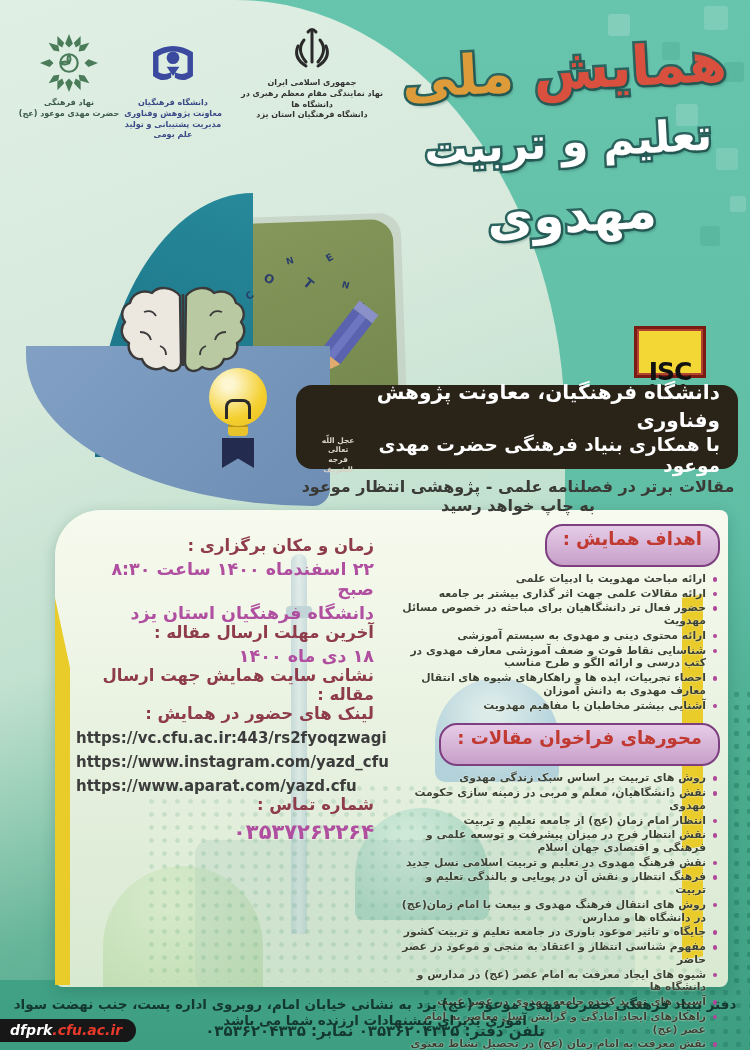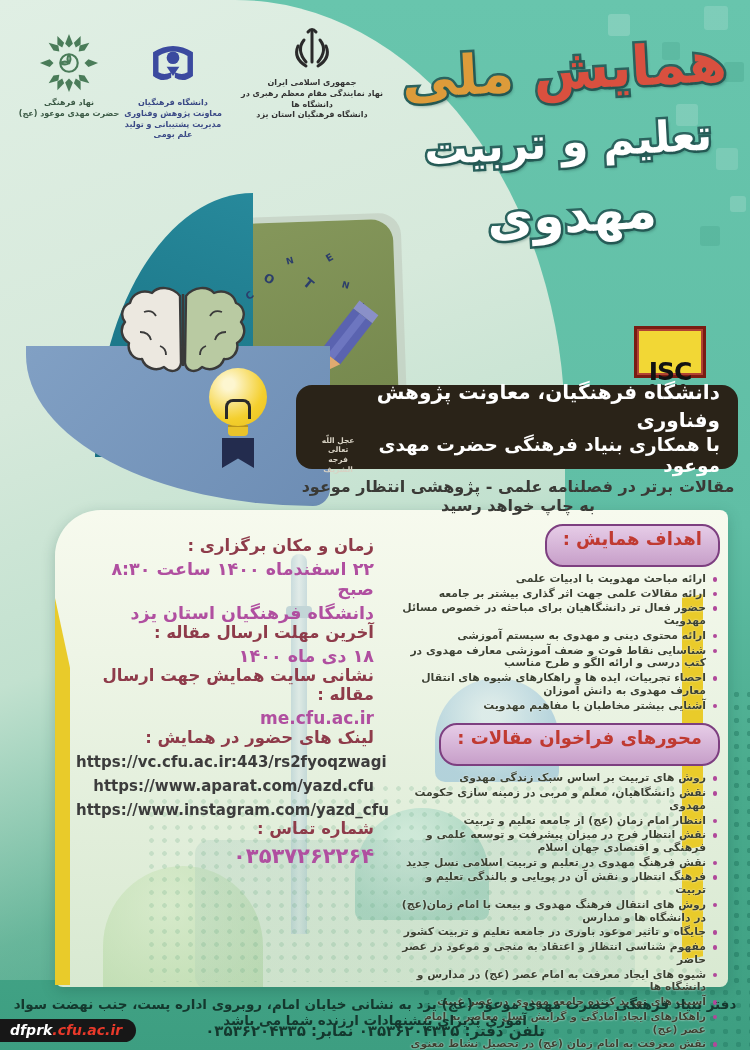--- a/index.html
+++ b/index.html
@@ -108,21 +108,21 @@
     background:#e9cb2a;clip-path:polygon(0 0,100% 18%,100% 100%,0 100%);}
   .ribbon-right{position:absolute;left:682px;top:596px;width:21px;height:252px;z-index:7;
     background:#e9cb2a;transform:skewY(-10deg);}
   .ribbon-right2{position:absolute;left:682px;top:866px;width:21px;height:92px;z-index:7;
     background:#e9cb2a;transform:skewY(-10deg);}
   
   .col-left{position:absolute;left:76px;top:536px;width:298px;z-index:8;direction:rtl;text-align:right;}
   .lbl{color:#8e3b4a;font-weight:bold;font-size:16.5px;}
   .val{color:#b04fa0;font-weight:bold;font-size:17.5px;margin-top:4px;}
   .gap{}
-  .url{color:#3c3c3c;font-size:15px;font-weight:600;direction:ltr;text-align:right;display:block;margin-top:6px;text-decoration:none;}
+  .url{color:#3c3c3c;font-size:15px;font-weight:600;direction:ltr;text-align:left;display:block;margin-top:6px;text-decoration:none;}
   .url-purple{color:#b04fa0;font-size:17px;font-weight:bold;direction:ltr;text-align:right;display:block;margin-top:4px;text-decoration:none;}
   .phone{color:#b04fa0;font-weight:bold;font-size:21px;margin-top:6px;letter-spacing:1px;}
   
   .col-right{position:absolute;left:398px;top:524px;width:322px;z-index:8;direction:rtl;text-align:right;}
   .pill{display:inline-block;background:linear-gradient(180deg,#e6cce7,#c79fc9);
     border:2px solid #7d3f80;border-radius:18px;padding:2px 16px 16px;
     color:#c03a31;font-weight:bold;font-size:18px;}
   .blist{list-style:none;margin:6px 2px 0 0;padding:0;}
   .blist li{position:relative;padding-right:12px;font-size:10.8px;font-weight:bold;color:#3c4232;
     line-height:1.18;margin-bottom:2px;text-shadow:0 0 2px rgba(255,255,255,.95);}
@@ -299,25 +299,24 @@
   <div class="ribbon-right"></div>
   <div class="ribbon-right2"></div>
 
   <div class="col-left">
     <div class="lbl">زمان و مکان برگزاری :</div>
     <div class="val">۲۲ اسفندماه ۱۴۰۰ ساعت ۸:۳۰ صبح</div>
     <div class="val">دانشگاه فرهنگیان استان یزد</div>
     <div class="lbl gap">آخرین مهلت ارسال مقاله :</div>
     <div class="val">۱۸ دی ماه ۱۴۰۰</div>
     <div class="lbl gap">نشانی سایت همایش جهت ارسال مقاله :</div>
-    <a href="#" class="url-purple">me.cfu.ac.ir</a>
     <div class="lbl gap">لینک های حضور در همایش :</div>
     <a href="#" class="url">https://vc.cfu.ac.ir:443/rs2fyoqzwagi</a>
+    <a href="#" class="url">https://www.instagram.com/yazd_cfu</a>
     <a href="#" class="url">https://www.aparat.com/yazd.cfu</a>
-    <a href="#" class="url">https://www.instagram.com/yazd_cfu</a>
     <div class="lbl gap">شماره تماس :</div>
     <div class="phone">۰۳۵۳۷۲۶۲۲۶۴</div>
   </div>
 
   <div class="col-right">
     <span class="pill">اهداف همایش :</span>
     <ul class="blist">
         <li>ارائه مباحث مهدویت با ادبیات علمی</li>
         <li>ارائه مقالات علمی جهت اثر گذاری بیشتر بر جامعه</li>
         <li>حضور فعال تر دانشگاهیان برای مباحثه در خصوص مسائل مهدویت</li>

